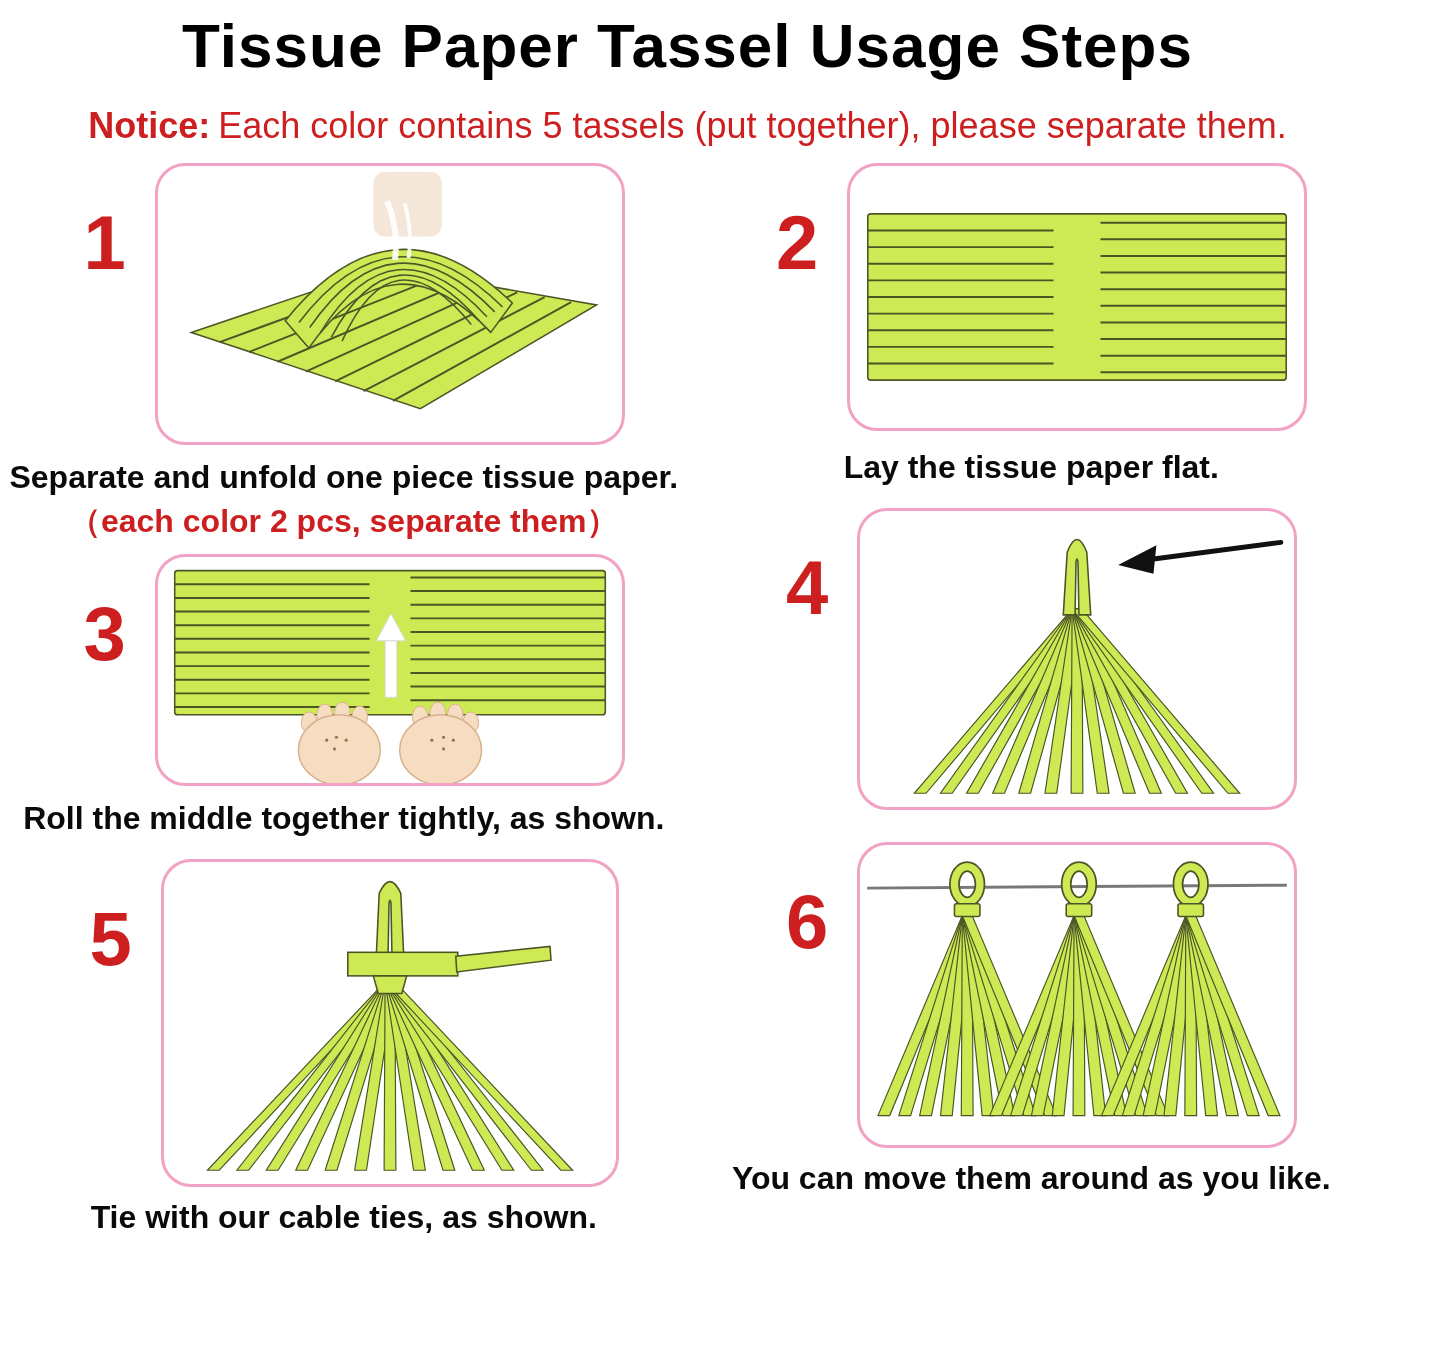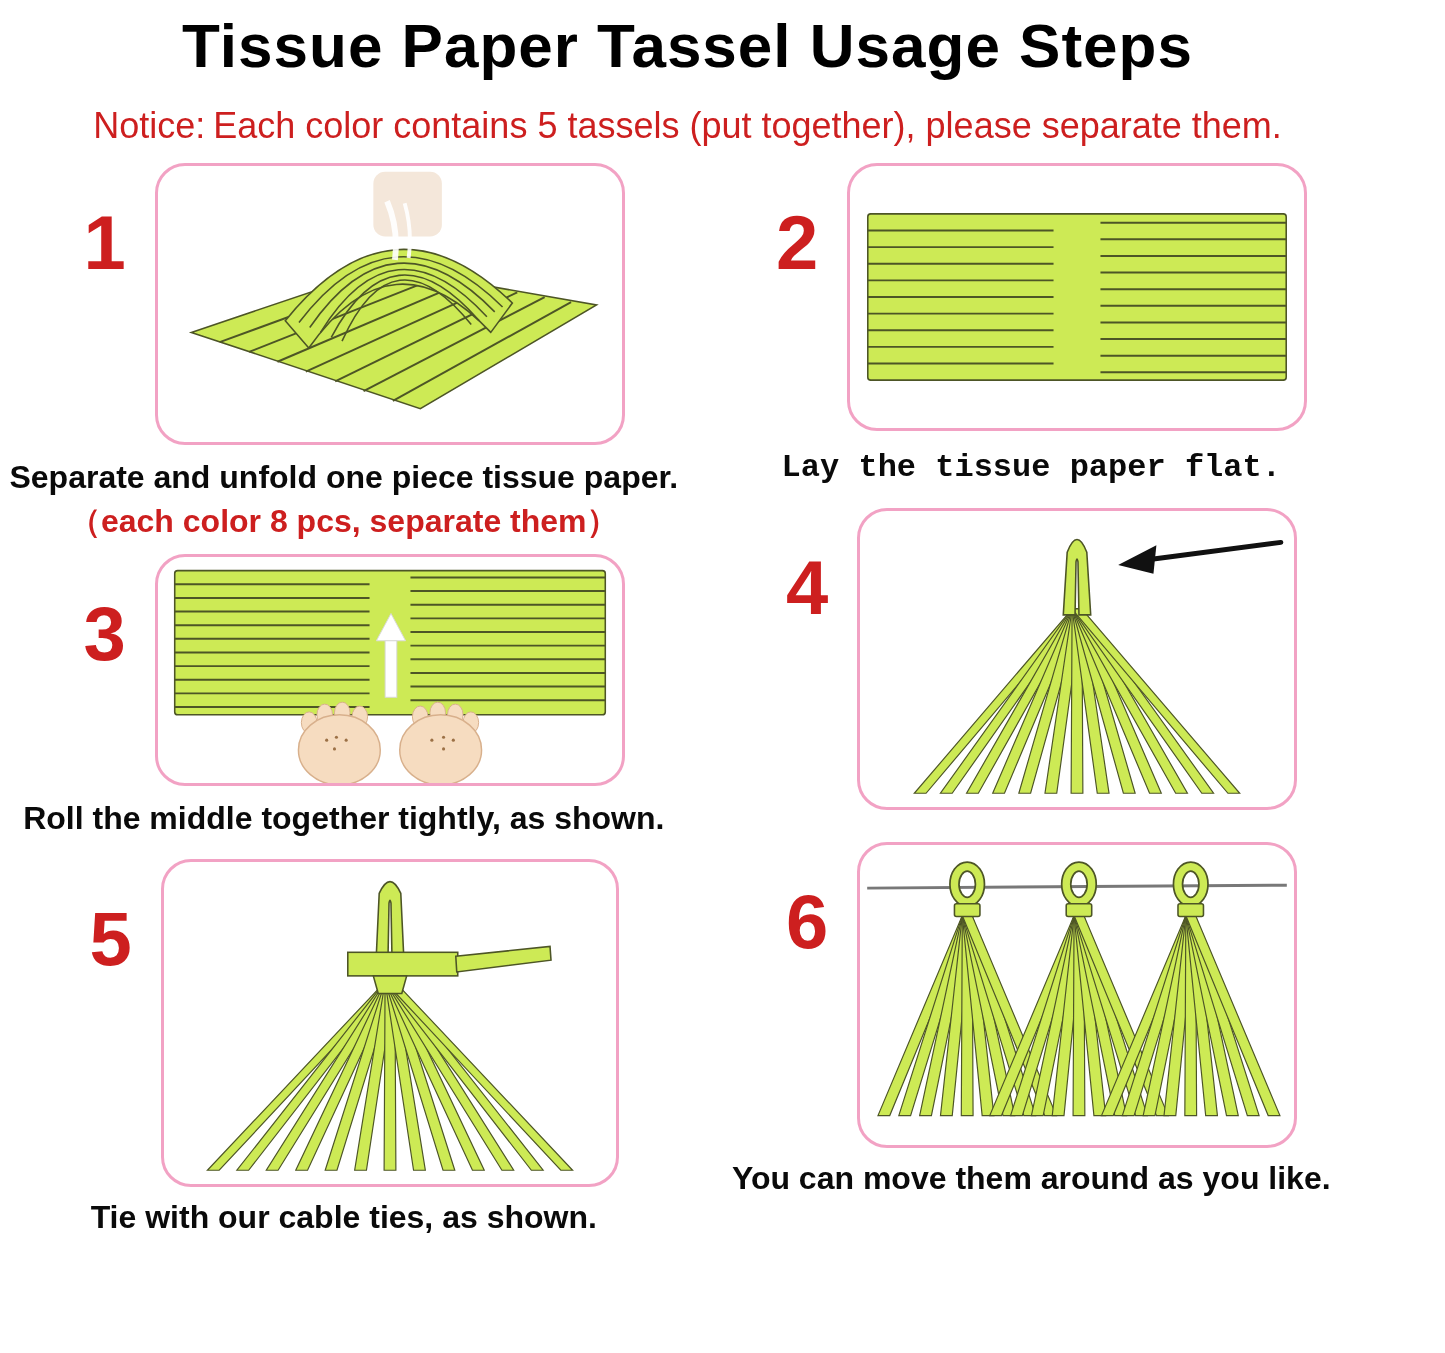--- a/index.html
+++ b/index.html
@@ -6,21 +6,21 @@
     --red:#cd1f1f;
     --pink:#f2a2c4;
     --green:#cdea55;
     --green-line:#4d5526;
   }
   *{box-sizing:border-box;}
   body{margin:0;background:#ffffff;font-family:"Liberation Sans",sans-serif;color:#000;}
   .page{width:1375px;height:1353px;overflow:hidden;}
   .title{text-align:center;font-size:62px;font-weight:700;margin:10px 0 24px;letter-spacing:1px;}
   .notice{text-align:center;font-size:36px;margin:0 4px 4px;color:var(--red);font-weight:400;white-space:nowrap;}
-  .notice-label{font-weight:400;margin-right:8px;}
+  .notice-label{font-weight:700;margin-right:8px;}
   .columns{display:flex;}
   .col{width:50%;display:flex;flex-direction:column;align-items:center;}
   .step{display:flex;align-items:flex-start;gap:8px;}
   .num{font-size:76px;font-weight:700;color:var(--red);width:84px;text-align:center;line-height:1;margin-top:42px;}
   .box{border:3px solid var(--pink);border-radius:30px;background:#fff;display:flex;align-items:center;justify-content:center;overflow:hidden;}
   .box svg{display:block;}
   .caption{font-size:32px;font-weight:700;color:#0a0a0a;text-align:left;white-space:nowrap;margin-top:12px;}
   .caption.red{color:var(--red);}
   .b1{width:470px;height:282px;}
   .b2{width:460px;height:268px;}
@@ -29,21 +29,21 @@
   .b5{width:458px;height:328px;}
   .b6{width:440px;height:306px;}
   .mt-s1{margin-top:12px;}
   .mt-c1{margin-top:14px;}
   .mt-c1b{margin-top:4px;}
   .mt-s3{margin-top:10px;}
   .mt-c3{margin-top:14px;}
   .mt-s5{margin-top:22px;}
   .mt-c5{margin-top:12px;}
   .mt-s2{margin-top:12px;}
-  .mt-c2{margin-top:18px;font-family:Liberation Mono, monospace;}
+  .mt-c2{margin-top:18px;}
   .mt-s4{margin-top:22px;}
   .mt-c4{margin-top:12px;}
   .mt-s6{margin-top:32px;}
   .mt-c6{margin-top:36px;}
   .mt-c6b{}
   .paper{fill:var(--green);stroke:var(--green-line);stroke-width:1.6;}
   .cut{stroke:var(--green-line);stroke-width:2;fill:none;}
   .arcline{stroke:var(--green-line);stroke-width:1.6;fill:none;}
 </style>
 </head>
@@ -83,21 +83,21 @@
               <path class="arcline" d="M186,179 Q238,63 318,162"></path>
             </g>
             <g>
               <path d="M232,36 Q244,64 240,96" stroke="#ffffff" stroke-width="6" fill="none" opacity="0.9"></path>
               <path d="M250,38 Q258,66 254,94" stroke="#ffffff" stroke-width="4" fill="none" opacity="0.9"></path>
             </g>
           </svg>
         </div>
       </div>
       <div class="caption mt-c1">Separate and unfold one piece tissue paper.</div>
-      <div class="caption red mt-c1b">（each color 8 pcs, separate them）</div>
+      <div class="caption red mt-c1b">（each color 2 pcs, separate them）</div>
 
       <div class="step mt-s3">
         <div class="num">3</div>
         <div class="box b3">
           <svg width="464" height="226" viewBox="0 0 470 232">
             <rect class="paper" x="14" y="14" width="442" height="148" rx="3"></rect>
             <g>
               <line class="cut" x1="14" y1="28" x2="214" y2="28"></line>
               <line class="cut" x1="14" y1="42" x2="214" y2="42"></line>
               <line class="cut" x1="14" y1="56" x2="214" y2="56"></line>

